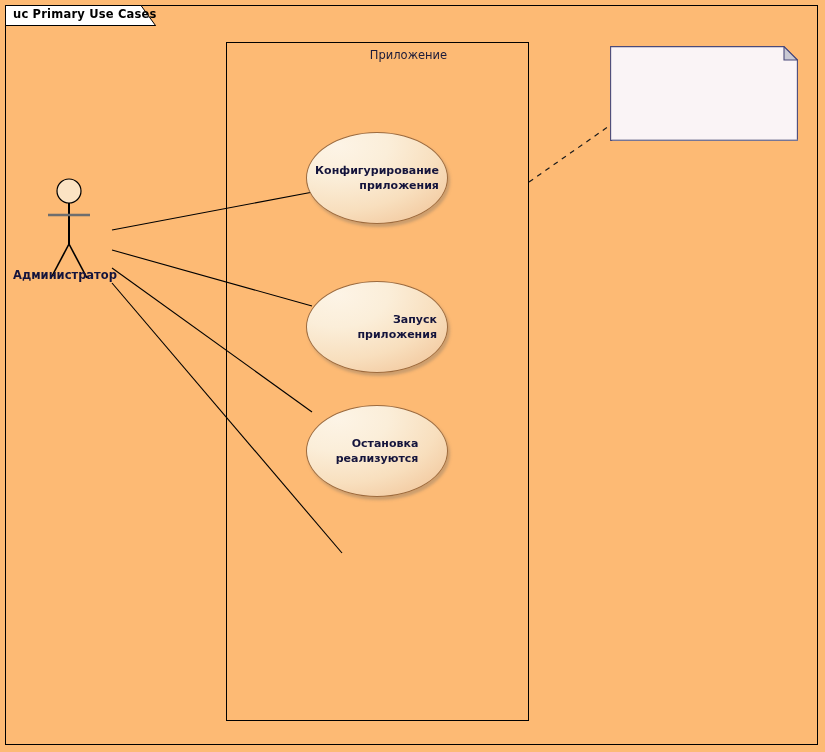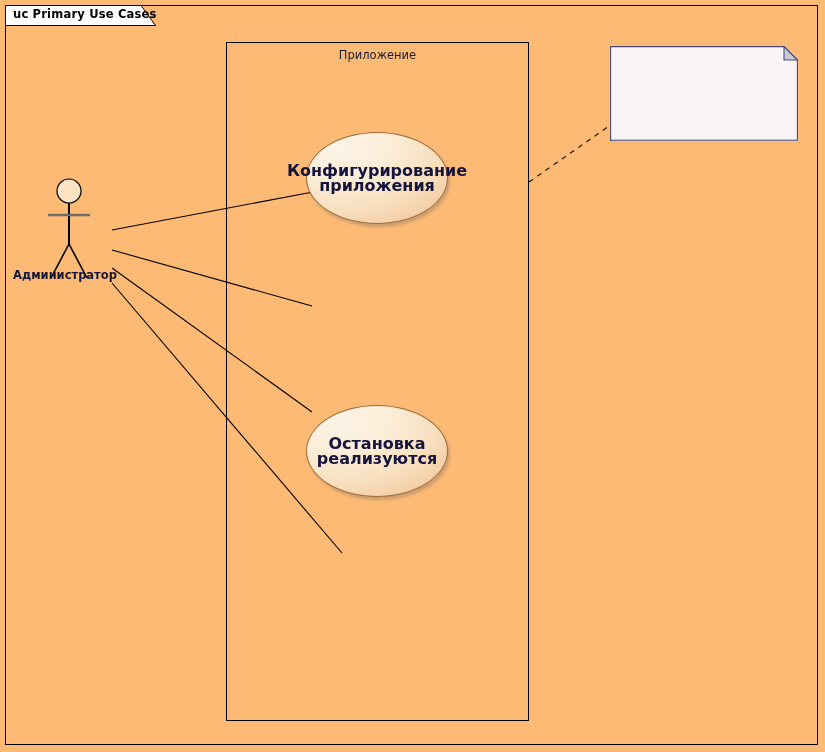--- a/index.html
+++ b/index.html
@@ -43,40 +43,41 @@
     background:transparent;
   }
   .boundary-label{
     position:absolute;
     left:226px; top:48px;
     width:303px;
     text-align:center;
     font-size:11.5px;
     color:#1b1b3a;
     white-space:nowrap;
+    padding-left:31px;
   }
   
   .usecase{
     position:absolute;
     box-sizing:border-box;
     border:1px solid #9c6b3f;
     border-radius:50%;
     background:
       radial-gradient(ellipse 120% 120% at 22% 14%,
          #fdf4e6 0%, #fbeed9 30%, #f8dfbe 60%, #f2c79c 88%, #eec193 100%);
     box-shadow:2px 3px 3px rgba(120,110,100,0.38);
     display:flex;
     align-items:center;
     justify-content:center;
   }
   .uc-label{
-    font-size:16px;
+    font-size:11px;
     font-weight:bold;
     color:#14143c;
-    text-align:center;
+    text-align:right;
     line-height:15px;
     padding:0 10px;
     white-space:pre-line;
   }
   
   .actor{
     position:absolute;
     left:30px; top:178px;
     width:82px; height:110px;
   }
@@ -144,20 +145,23 @@
       <line x1="39" y1="66" x2="57" y2="100" stroke="#000000" stroke-width="1.6"></line>
     </svg>
   </div>
   <div class="actor-label">Администратор</div>
 
   <div class="usecase" style="left:306px; top:132px; width:142px; height:92px;">
     <span class="uc-label">Конфигурирование
 приложения</span>
   </div>
 
+  <div class="usecase" style="left:306px; top:281px; width:142px; height:92px;">
+    <span class="uc-label">Запуск приложения</span>
+  </div>
 
   <div class="usecase" style="left:306px; top:405px; width:142px; height:92px;">
     <span class="uc-label">Остановка
 реализуются</span>
   </div>
 
 
   <div class="note">
     <svg width="188" height="95" viewBox="0 0 188 95">
       <path d="M 0.6 0.6 L 174 0.6 L 187.4 14 L 187.4 94.4 L 0.6 94.4 Z" fill="#faf4f6" stroke="#4a4a7a" stroke-width="1.1"></path>

